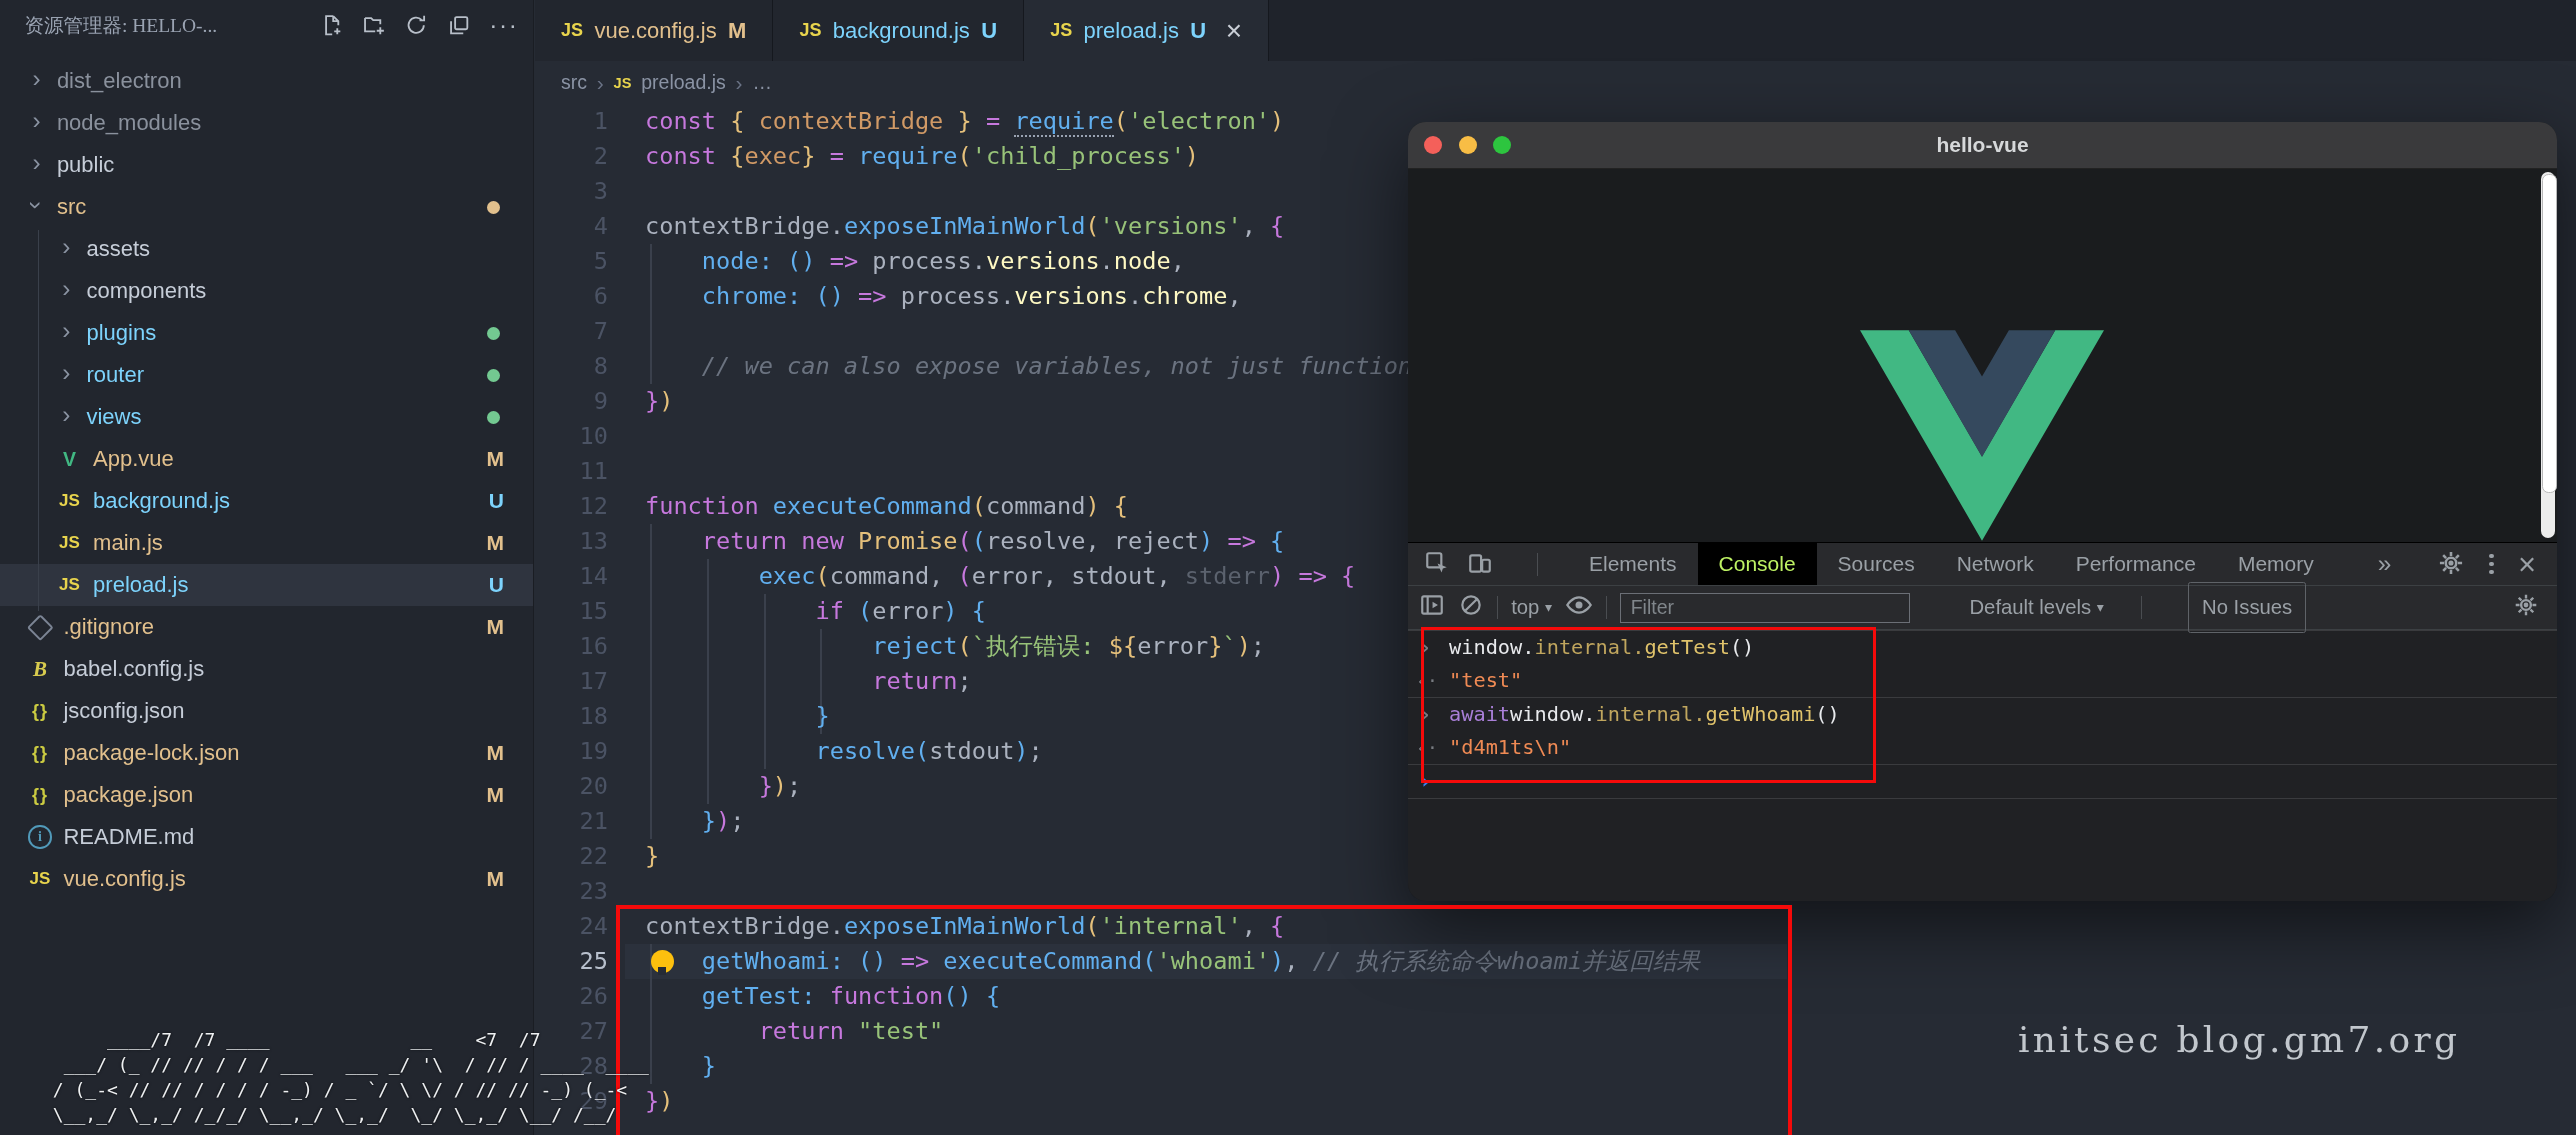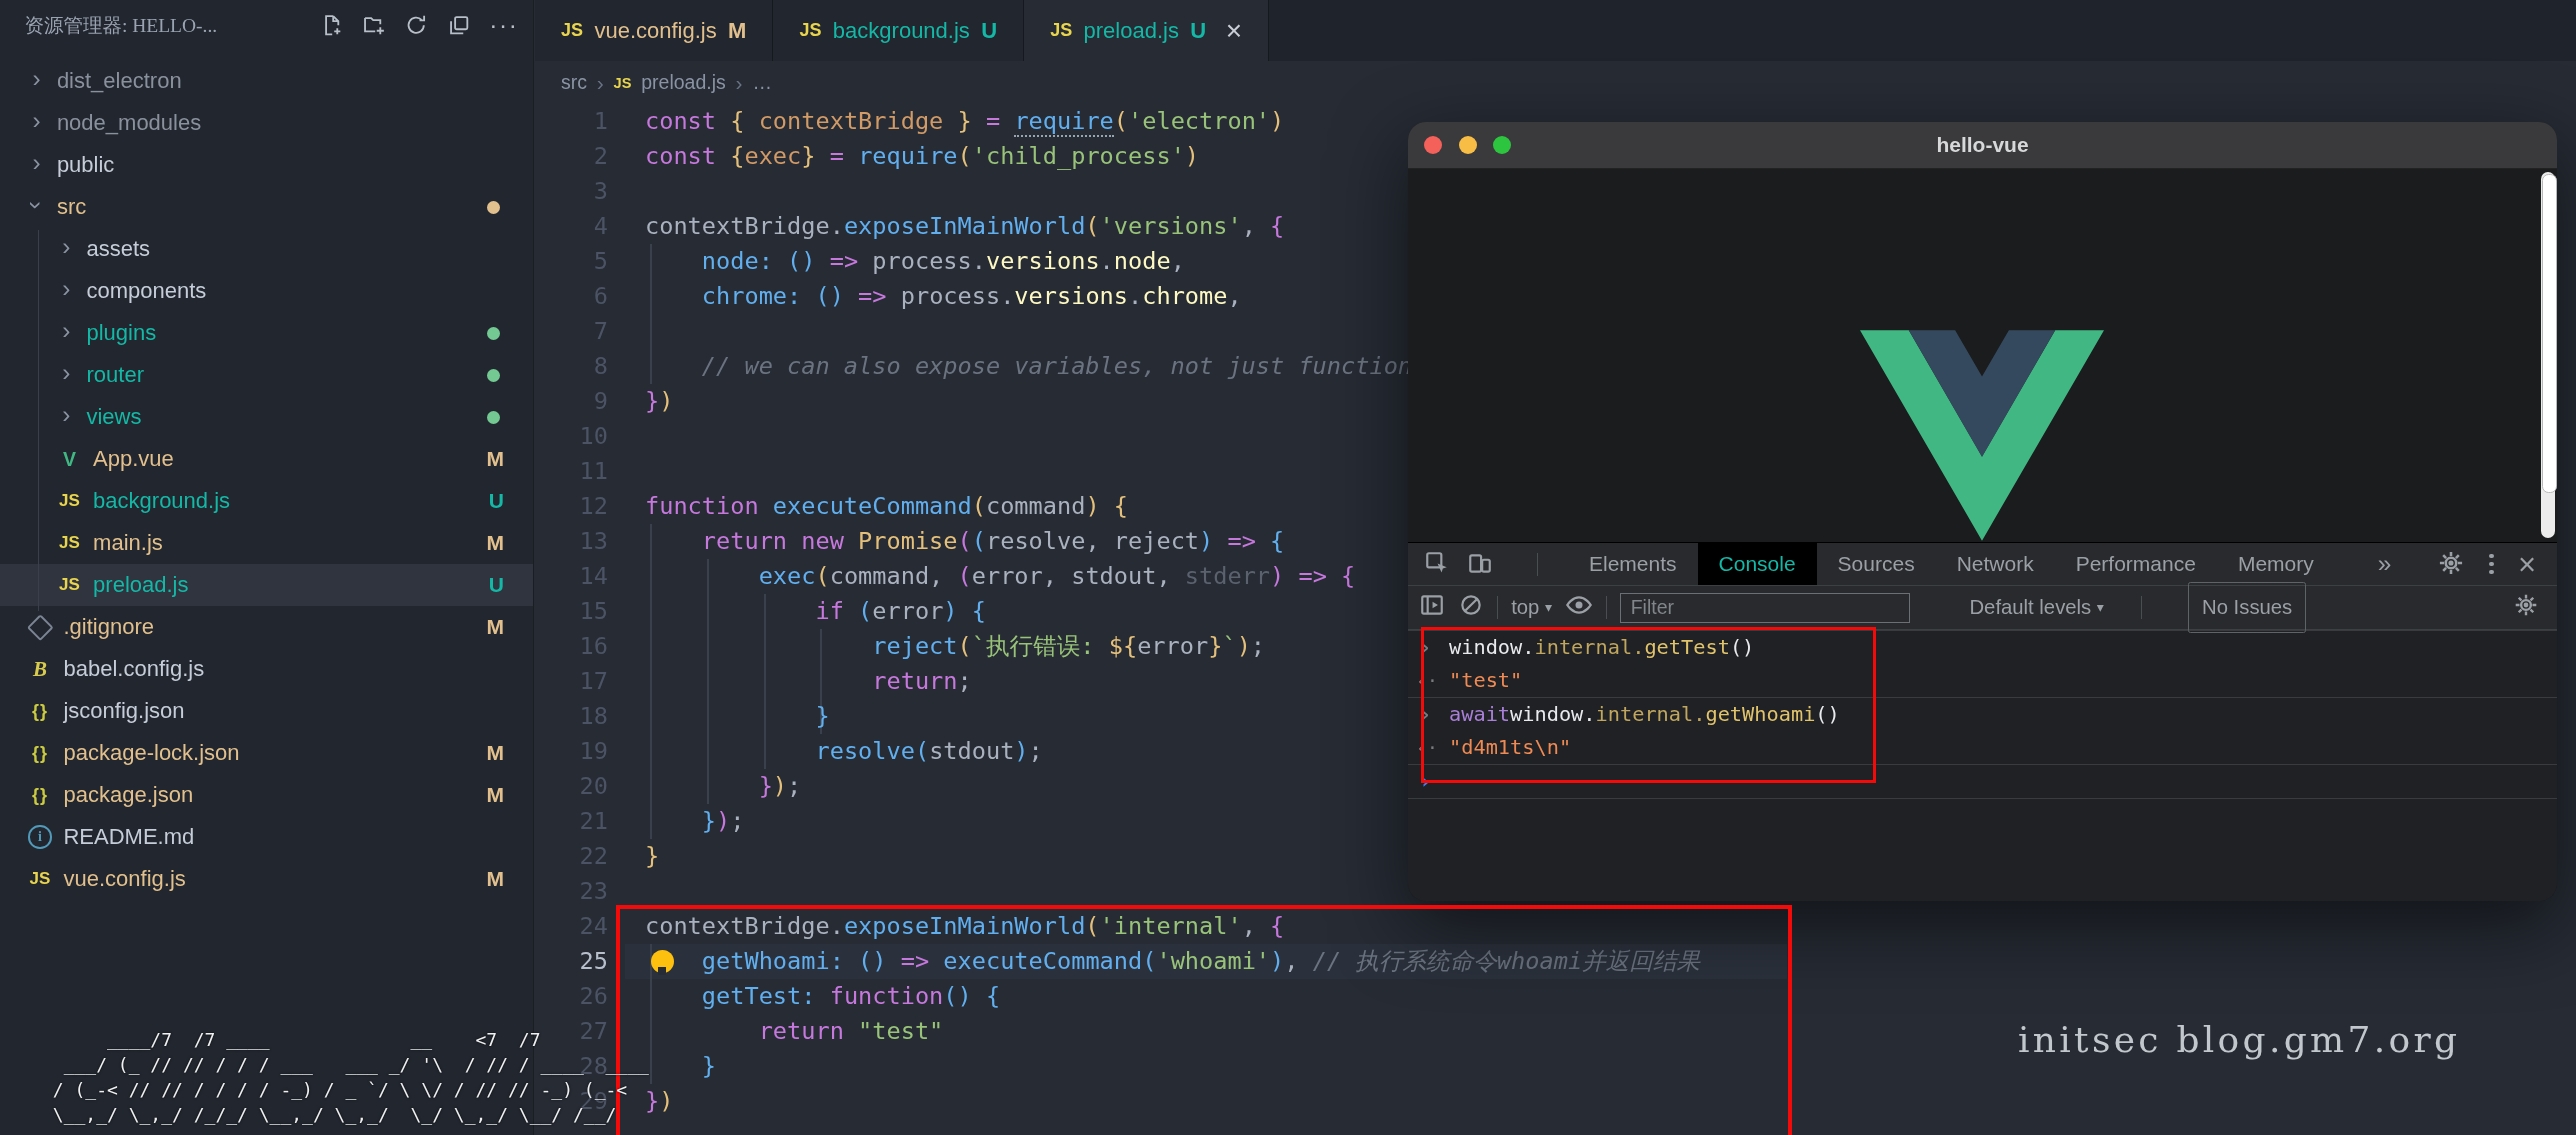--- a/index.html
+++ b/index.html
@@ -10,21 +10,21 @@
   #sb-title{white-space:nowrap;overflow:hidden;font-family:Liberation Serif, serif;}
   #sb-actions{margin-left:auto;display:flex;align-items:center;gap:18px;color:#b8bfc9;}
   #sb-actions svg{display:block;}
   .more-dots{font-size:24.4px;letter-spacing:1.6px;color:#b8bfc9;line-height:16.3px;}
   #file-tree{position:absolute;left:0;top:60px;right:0;}
   .trow{display:flex;align-items:center;height:42px;font-size:22px;cursor:pointer;position:relative;}
   .trow.selected{background:#2f343f;}
   .trow .chev{display:inline-block;color:#8a93a2;font-size:24.4px;width:24.4px;text-align:center;transform:translateY(-1.6px);}
   .trow .chev.open{transform:rotate(90deg) translateX(-1.6px);}
   .tlabel{margin-left:8.1px;white-space:nowrap;}
-  .st-ignored{color:#8a919d;} .st-none{color:#c6cdd8;} .st-modified{color:#e2c08d;} .st-untracked{color:#14b8a6;}
+  .st-ignored{color:#8a919d;} .st-none{color:#c6cdd8;} .st-modified{color:#e2c08d;} .st-untracked{color:#7dd3fc;}
   .tbadge{position:absolute;right:29px;font-size:21px;font-weight:bold;}
   .tdot{position:absolute;right:33px;width:13px;height:13px;border-radius:50%;}
   .ficon{width:31px;display:inline-flex;justify-content:center;align-items:center;}
   .i-js{color:#e8d44d;font-weight:bold;font-size:17px;}
   .i-vue{color:#41b883;font-weight:bold;font-size:19.5px;}
   .i-babel{color:#d8cb4e;font-weight:bold;font-style:italic;font-size:21px;font-family:"Liberation Serif",serif;}
   .i-json{color:#cbcb41;font-weight:bold;font-size:18px;letter-spacing:0.8px;}
   .i-git{width:14.6px;height:14.6px;border:2.4px solid #7b8494;transform:rotate(45deg);border-radius:2.4px;}
   .i-info{width:19.5px;height:19.5px;border:2px solid #519aba;border-radius:50%;color:#519aba;font-size:14px;font-weight:bold;
     display:inline-flex;align-items:center;justify-content:center;font-family:"Liberation Serif",serif;}
@@ -66,21 +66,21 @@
   #nav-about{color:#4d6078;border-bottom:2.4px solid #44556b;padding-bottom:3.3px;cursor:pointer;}
   #vue-logo{position:absolute;left:452px;top:161px;}
   #pg-scroll{position:absolute;right:1.6px;top:3.3px;width:14.6px;height:366px;background:#ececec;border-radius:7.3px;}
   #pg-thumb{position:absolute;left:0.8px;top:1.6px;width:13px;height:317px;background:#ffffff;border:0.8px solid #b9b9b9;border-radius:6.5px;}
   
   #devtools{height:360px;background:#202124;border-top:0.8px solid #000;color:#9aa0a6;}
   #dt-tabs{height:42px;background:#292a2d;border-bottom:0.8px solid #3c4043;display:flex;align-items:stretch;gap:30px;}
   .dt-left-icons{display:flex;align-items:center;gap:16.3px;padding:0 14.6px 0 16.3px;}
   .dt-divider{width:0.8px;height:23px;background:#4a4d51;align-self:center;}
   .dt-tab{display:flex;align-items:center;padding:0 21px;font-size:21px;cursor:pointer;}
-  .dt-tab.active{background:#000;color:#14b8a6;}
+  .dt-tab.active{background:#000;color:#bef264;}
   .dt-more{display:flex;align-items:center;font-size:24.4px;padding:0 13px;}
   .dt-right{margin-left:auto;display:flex;align-items:center;gap:24.4px;padding-right:21px;}
   .kebab{display:inline-flex;flex-direction:column;gap:4.1px;}
   .kebab i{width:4.1px;height:4.1px;border-radius:50%;background:#9aa0a6;}
   .dt-x{font-size:31px;color:#9aa0a6;line-height:1;}
   #dt-toolbar{height:43px;background:#292a2d;border-bottom:0.8px solid #3c4043;display:flex;align-items:center;padding-left:11.4px;gap:13px;font-size:20.3px;}
   #filter-input{width:269px;height:28px;background:transparent;border:0.8px solid #6b6f76;color:#bdc1c6;font-size:19.5px;
     padding:0 9.8px;outline:none;font-family:"Liberation Sans",sans-serif;}
   #filter-input::placeholder{color:#80868b;}
   .lvl{margin-left:46px;}

